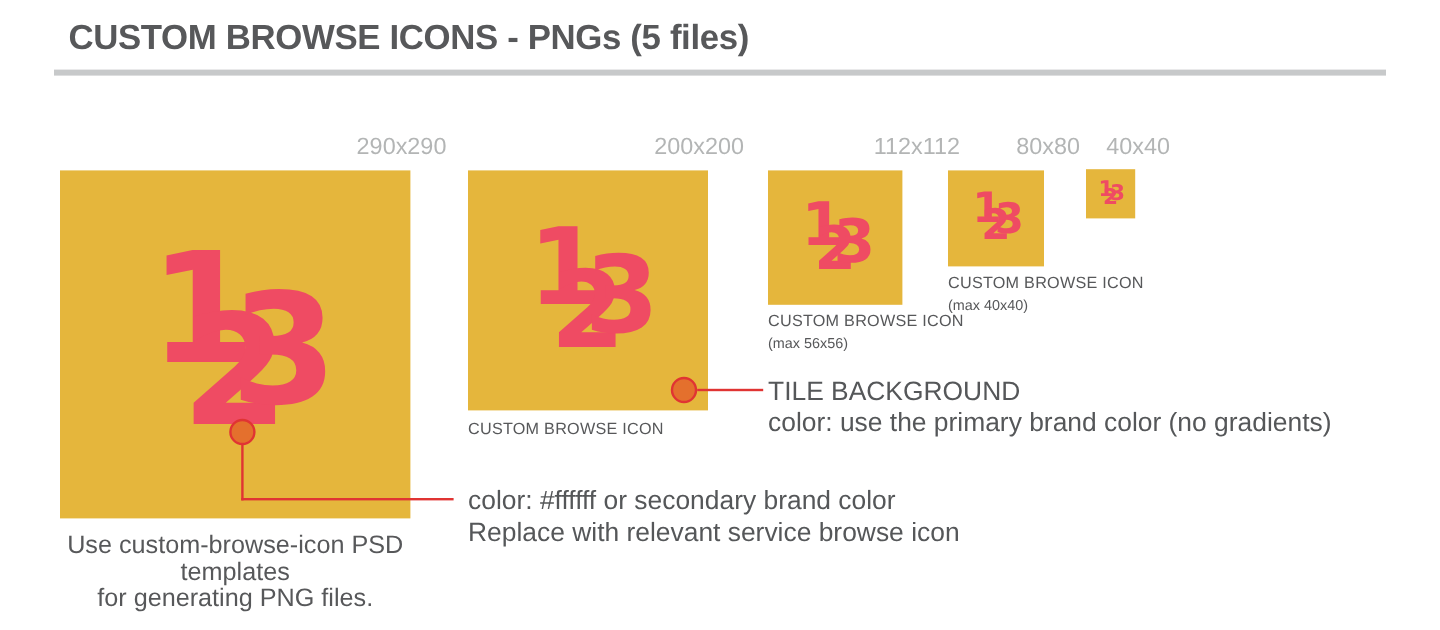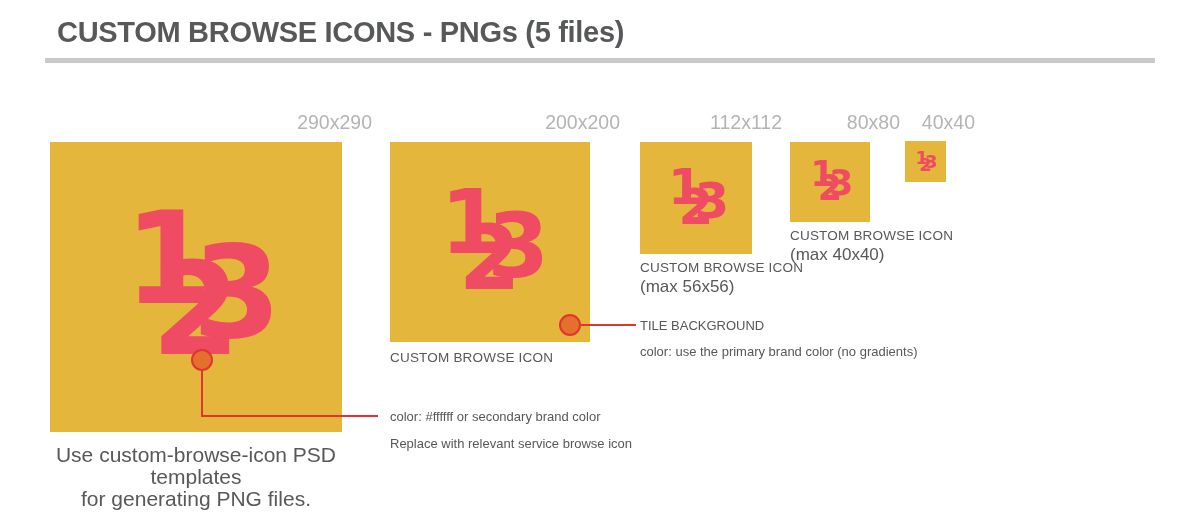--- a/index.html
+++ b/index.html
@@ -7,21 +7,21 @@
         font-family:"Liberation Sans",sans-serif;background:#ffffff;padding-left:21px;}
 
   .title{position:absolute;left:57px;top:16px;font-size:29px;font-weight:bold;
          color:#57585a;letter-spacing:-0.3px;white-space:nowrap;}
   .rule{position:absolute;left:45px;top:58px;width:1110px;height:5px;background:#c7c9ca;}
 
   .size-label{position:absolute;top:111px;font-size:19.5px;color:#b3b5b5;
               text-align:right;white-space:nowrap;}
   .l0{left:20px;width:352px;}
   .l1{left:360px;width:260px;}
-  .l2{left:610px;width:172px;}
+  .l2{left:628px;width:172px;}
   .l3{left:760px;width:140px;}
   .l4{left:875px;width:100px;}
 
   .tile{position:absolute;background:#e5b63c;display:flex;align-items:center;
         justify-content:center;z-index:1;}
   .t0{left:50px;top:142px;width:292px;height:290px;}
   .t1{left:390px;top:142px;width:200px;height:200px;}
   .t2{left:640px;top:142px;width:112px;height:112px;}
   .t3{left:790px;top:142px;width:80px;height:80px;}
   .t4{left:905px;top:141px;width:41px;height:41px;}
@@ -33,38 +33,38 @@
   .t2 .logo{font-size:50px;}
   .t3 .logo{font-size:35px;}
   .t4 .logo{font-size:18px;}
   .logo span{position:absolute;line-height:1;}
   .d1{left:-0.05em;top:-0.13em;}
   .d2{left:0.16em;top:0.27em;}
   .d3{left:0.48em;top:0.14em;}
 
   .cap{position:absolute;color:#57585a;z-index:2;}
   .cap-s{font-size:13.5px;line-height:15px;letter-spacing:0.2px;white-space:nowrap;}
-  .cap-l{font-size:17px;line-height:19px;margin-top:2px;white-space:nowrap;}
+  .cap-l{font-size:12px;line-height:19px;margin-top:2px;white-space:nowrap;}
   .c1{left:390px;top:350px;}
   .c2{left:640px;top:260px;}
   .c3{left:790px;top:228px;}
 
   .footnote{position:absolute;left:50px;top:444px;width:292px;text-align:center;
             font-size:21px;line-height:22px;color:#57585a;}
 
   .marker{position:absolute;width:18px;height:18px;border-radius:50%;
           background:#e4702d;border:2px solid #e03433;z-index:3;box-sizing:content-box;}
   .m1{left:191px;top:349px;}
   .m2{left:559px;top:314px;}
   .callout{position:absolute;background:#e03433;z-index:2;}
   .v1{left:201px;top:369px;width:2px;height:48px;}
   .h1{left:201px;top:415px;width:177px;height:2px;}
   .h2{left:581px;top:324px;width:55px;height:2px;}
 
-  .ann{position:absolute;color:#555759;font-size:13px;line-height:27px;z-index:2;
+  .ann{position:absolute;color:#555759;font-size:22px;line-height:27px;z-index:2;
        white-space:nowrap;}
   .a1{left:390px;top:403px;}
   .a2{left:640px;top:313px;line-height:26px;}
 </style>
 </head>
 <body>
 
 <div class="page">
 
   <div class="title">CUSTOM BROWSE ICONS - PNGs (5 files)</div>

